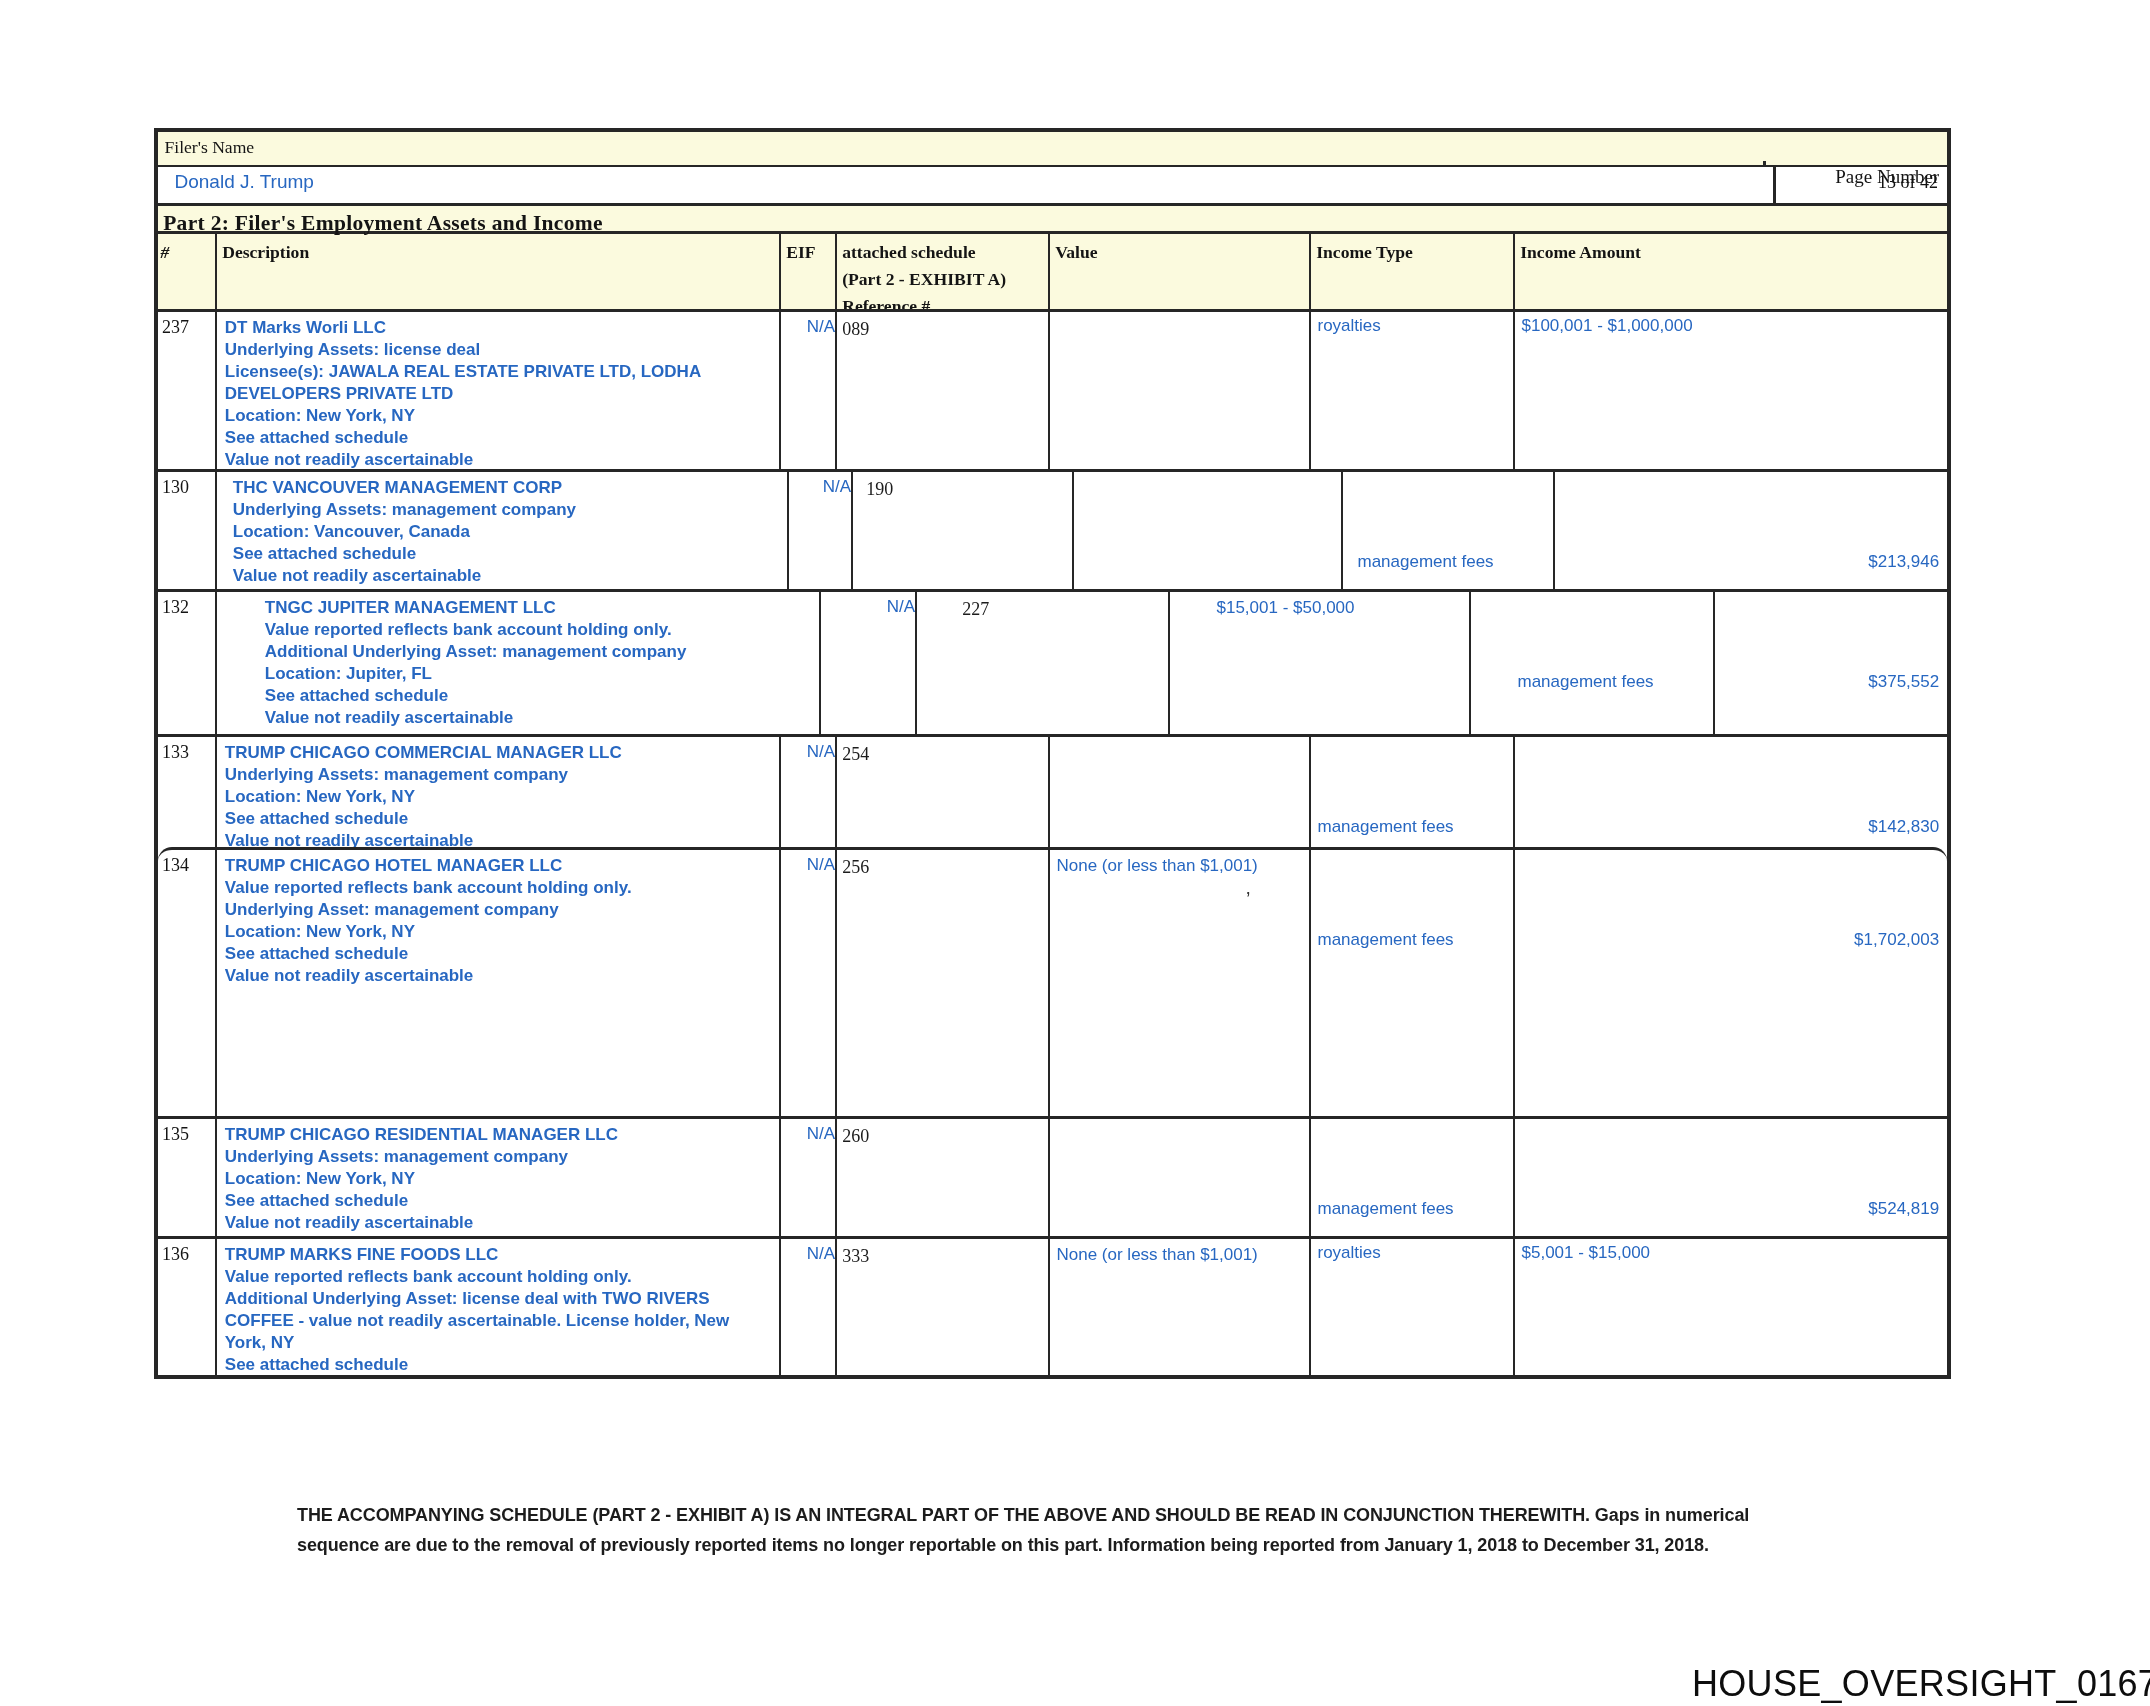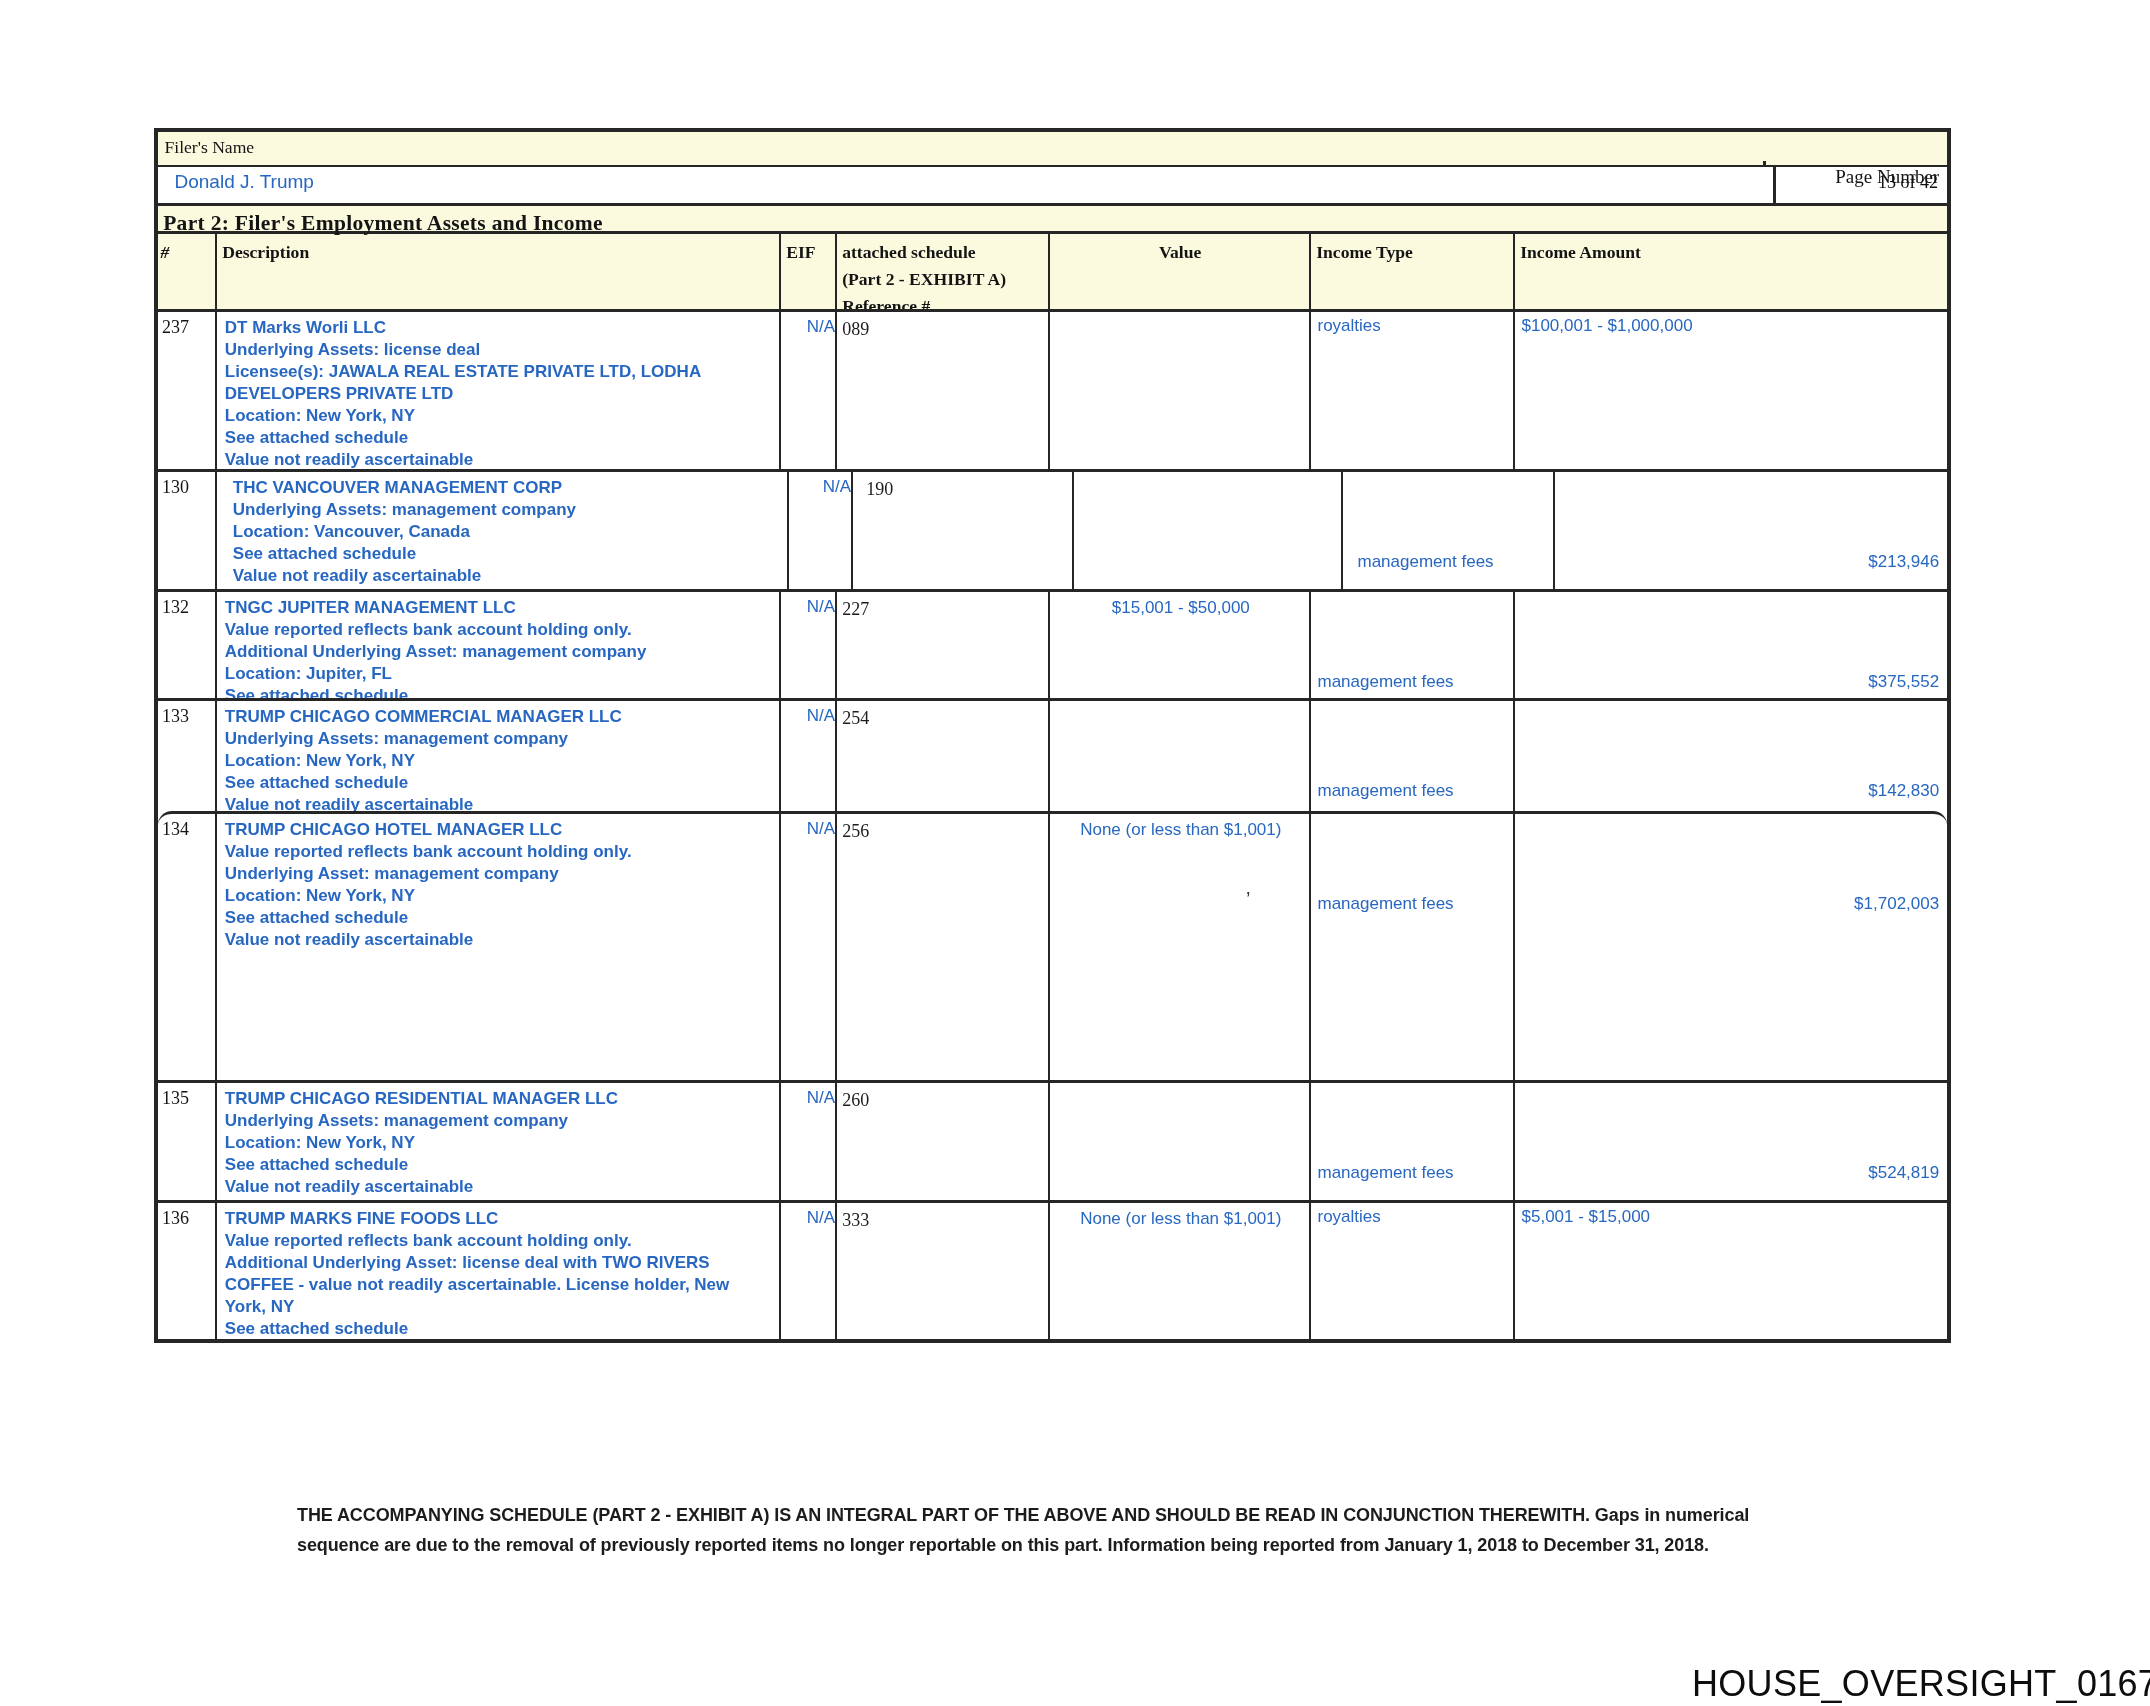--- a/index.html
+++ b/index.html
@@ -19,33 +19,33 @@
     font-family:var(--serif);color:#141414;
   }
   .trow{display:flex;width:100%;}
   .h-filer{height:33px;background:var(--cream);}
   .h-name{height:38px;background:#fff;border-top:2.6px solid var(--ink);padding-left:10px;}
   .h-part2{height:28px;background:var(--cream);border-top:3.9px solid var(--ink);}
   .h-cols{height:78px;background:var(--cream);border-top:3.3px solid var(--ink);}
   .drow{border-top:3.3px solid var(--ink);background:#fff;}
   .r127{height:160px;}
   .r130{height:120px;gap:8px;}
-  .r132{height:109px;}
+  .r132{height:145px;gap:40px;}
   .r133{height:113px;}
   .r134{height:269px;border-radius:14px;}
   .r135{height:120px;}
   .r136{height:139px;}
 
   .cell{border-right:2px solid var(--ink);height:100%;overflow:hidden;}
   .cell:last-child{border-right:none;}
   .c-num{width:59px;}
   .c-desc{width:564px;}
   .c-eif{width:56px;}
   .c-sched{width:213px;}
-  .c-value{width:261px;text-align:center;}
+  .c-value{width:261px;}
   .c-itype{width:204px;}
   .c-iamt{flex:1;}
 
   .filer-cell{width:1605px;padding:5.2px 0 0 6.5px;font-size:17.6px;}
   .pagenum-cell{flex:1;border-left:3.9px solid var(--ink);padding:5.2px 7.8px 0 0;
     font-size:19px;text-align:right;margin-top:29px;}
   .name-cell{width:1605px;padding:3.9px 0 0 6.5px;font-family:var(--sans);
     font-size:19px;color:var(--blue);}
   .pageval-cell{flex:1;border-left:3.9px solid var(--ink);padding:5.2px 9px 0 0;
     font-size:18px;text-align:right;color:#111;}

